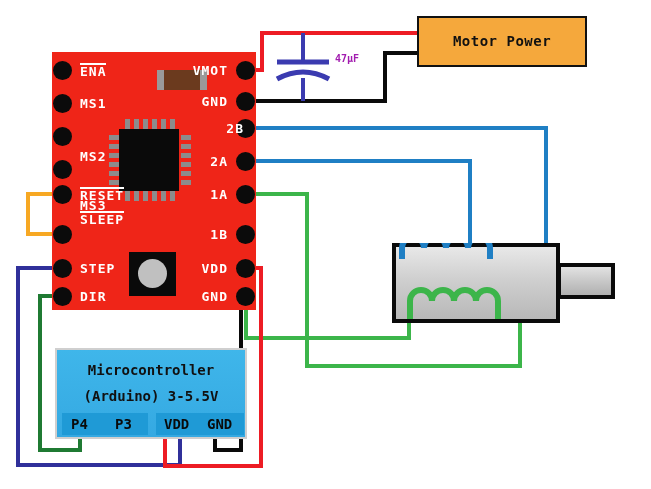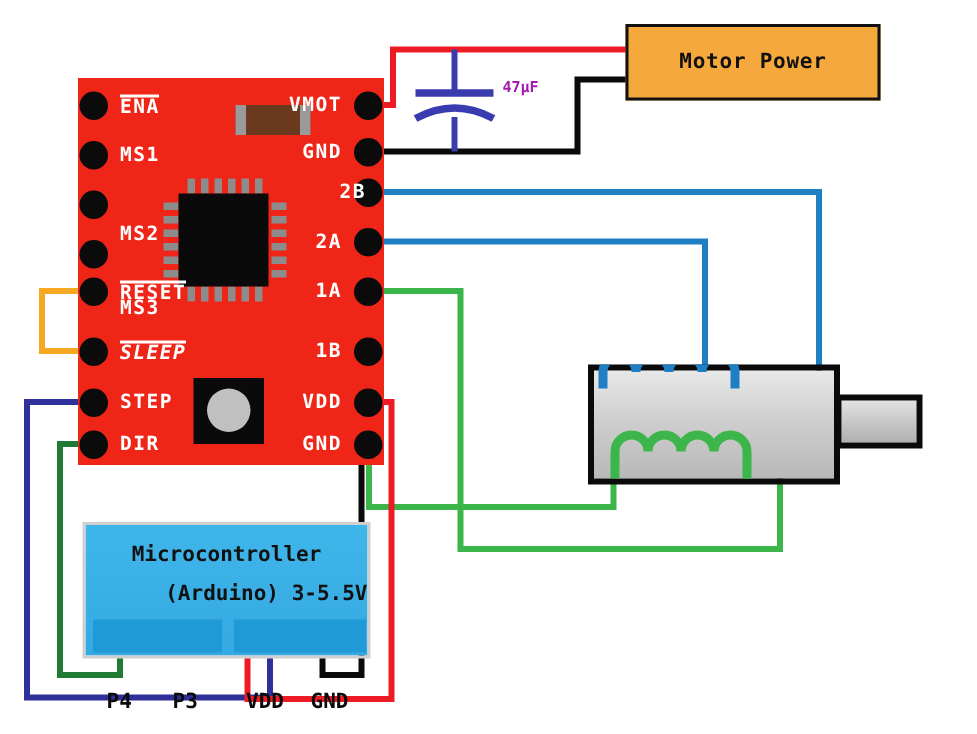--- a/index.html
+++ b/index.html
@@ -49,26 +49,26 @@
            font-family:"DejaVu Sans","Liberation Sans",sans-serif;letter-spacing:0px;}
   #wmlogo{position:absolute;left:0px;top:0px;width:76px;height:58px;}
   #wmurl{position:absolute;left:2px;top:56px;font-size:11px;color:#6a6a6a;font-weight:bold;
          font-family:"DejaVu Sans Mono","Liberation Mono",monospace;letter-spacing:0px;}
 
   
   #mcu{left:55px;top:348px;width:192px;height:91px;background:linear-gradient(180deg,#3fb6ea 0%,#35a9e2 100%);
        border:2px solid #cfcfcf;box-sizing:border-box;}
   #mcu .t1{position:absolute;left:0;top:12px;width:100%;text-align:center;color:#111111;
            font-size:14px;font-weight:bold;letter-spacing:0px;}
-  #mcu .t2{position:absolute;left:0;top:38px;width:100%;text-align:right;color:#111111;
+  #mcu .t2{position:absolute;left:0;top:38px;width:100%;text-align:center;color:#111111;
            font-size:14px;font-weight:bold;}
   #mcu .bar{position:absolute;top:63px;height:22px;background:#1f9ad6;}
   #mcu .barL{left:5px;width:86px;}
   #mcu .barR{left:99px;width:88px;}
-  #mcu .pl{position:absolute;top:66px;color:#0a0a0a;font-size:14px;font-weight:bold;margin-top:44px;}
+  #mcu .pl{position:absolute;top:66px;color:#0a0a0a;font-size:14px;font-weight:bold;}
 </style>
 </head>
 <body>
 
 <div id="stage">
 
   <svg id="wires" viewBox="0 0 651 489" xmlns="http://www.w3.org/2000/svg">
     <g fill="none" stroke-width="4" stroke-linecap="butt" stroke-linejoin="miter">
 
       <path d="M 238 70 L 262 70 L 262 33 L 419 33" stroke="#ed1c24"></path>
@@ -177,21 +177,21 @@
     <div class="pin" style="right:1px;top:207px;"></div>
     <div class="pin" style="right:1px;top:235px;"></div>
 
     <div class="pinlbl" style="left:28px;top:11px;z-index:5;">
       <span class="ovl">ENA</span></div>
     <div class="pinlbl" style="left:28px;top:44px;z-index:5;">MS1</div>
     <div class="pinlbl" style="left:28px;top:77px;z-index:5;margin-top:20px;">MS2</div>
     <div class="pinlbl" style="left:28px;top:110px;z-index:5;margin-top:36px;">MS3</div>
     <div class="pinlbl" style="left:28px;top:135px;z-index:5;">
       <span class="ovl">RESET</span></div>
-    <div class="pinlbl" style="left:28px;top:175px;z-index:5;font-style:italic;">
+    <div class="pinlbl" style="left:28px;top:159px;z-index:5;">
       <span class="ovl">SLEEP</span></div>
     <div class="pinlbl" style="left:28px;top:209px;z-index:5;">STEP</div>
     <div class="pinlbl" style="left:28px;top:237px;z-index:5;text-align:right;">DIR</div>
 
     <div class="pinlbl" style="right:28px;top:11px;z-index:5;">VMOT</div>
     <div class="pinlbl" style="right:28px;top:42px;z-index:5;">GND</div>
     <div class="pinlbl" style="right:12px;top:69px;z-index:5;">2B</div>
     <div class="pinlbl" style="right:28px;top:102px;z-index:5;">2A</div>
     <div class="pinlbl" style="right:28px;top:135px;z-index:5;">1A</div>
     <div class="pinlbl" style="right:28px;top:175px;z-index:5;">1B</div>

